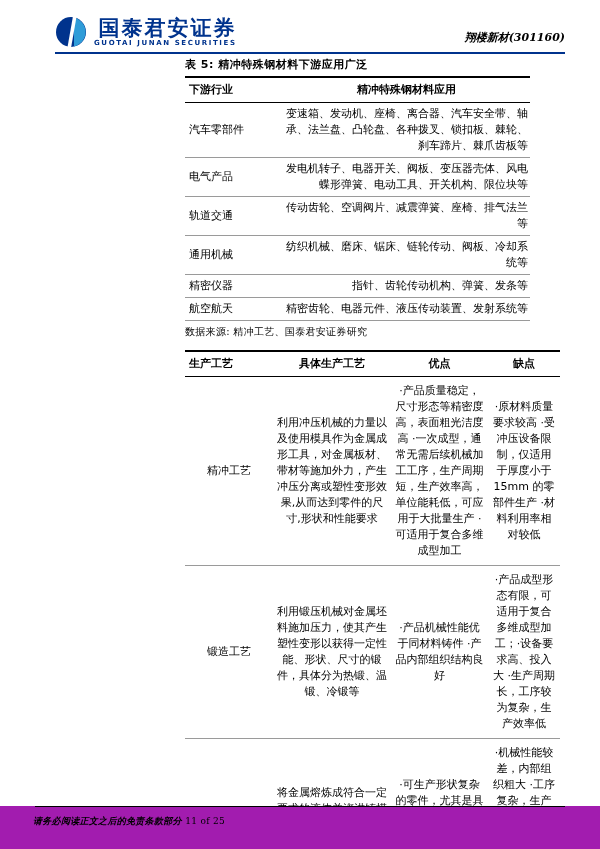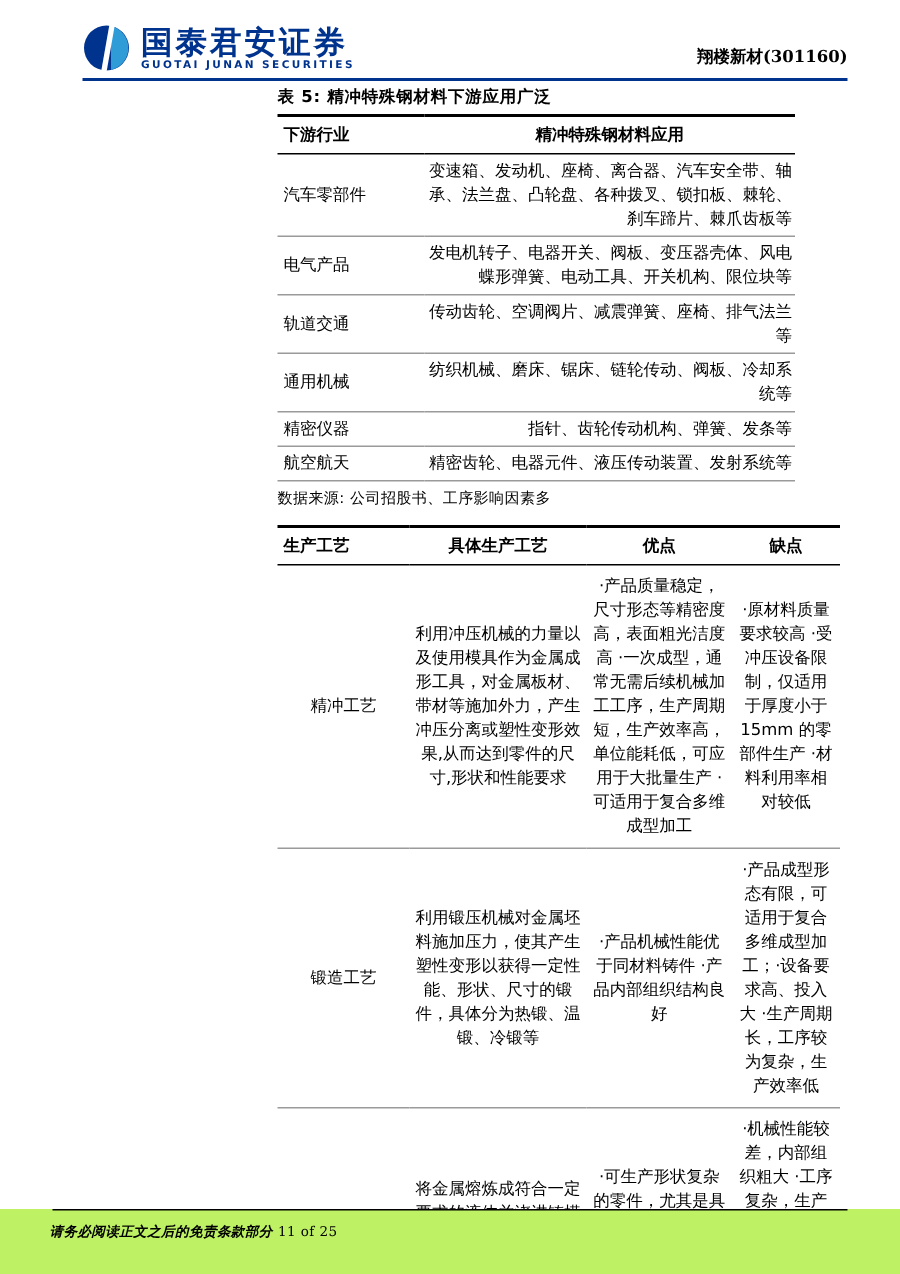--- a/index.html
+++ b/index.html
@@ -7,25 +7,25 @@
   .page {
     position:relative; width:600px; height:849px; margin:0 auto;
     background:#ffffff; color:#000;
     font-family:"DejaVu Sans", sans-serif; overflow:hidden;
   }
   .content { position:absolute; top:0; left:0; right:0; height:806px; overflow:hidden; }
 
   
   .hdr { position:absolute; top:16px; left:55px; right:35px;
          display:flex; justify-content:space-between; align-items:flex-end; }
-  .logo { display:flex; align-items:center; gap:7px; }
+  .logo { display:flex; align-items:center; gap:7px;text-align:right; }
   .logo-icon { width:32px; height:32px; flex:0 0 auto; }
   .brand-cn { color:#00338d; font-size:21px; font-weight:bold; letter-spacing:2px; line-height:22px; }
   .brand-en { color:#00338d; font-size:7px; font-weight:bold; letter-spacing:1.6px; }
-  .stock { font-size:11px; font-weight:bold; 
+  .stock { font-size:11px; font-weight:bold; font-style:italic;
            font-family:"DejaVu Serif", serif; padding-bottom:3px; }
   .hdr-rule { position:absolute; top:52px; left:55px; width:510px; height:2px; background:#00338d; }
 
   
   .tbl-title { font-weight:bold; font-size:11px; margin-bottom:4px; letter-spacing:0.5px; }
   table { border-collapse:collapse; width:100%; table-layout:fixed; }
   th, td { font-size:11px; line-height:16px; vertical-align:middle; word-break:break-all; }
   thead th { border-bottom:1.5px solid #000; font-weight:bold; padding:4px 2px; }
 
   
@@ -48,21 +48,21 @@
   .t6 table { border-top:2px solid #000; }
   .t6 thead th.c1 { text-align:left; padding-left:4px; }
   .t6 td { border-bottom:1px solid #9a9a9a; padding:6px 4px; text-align:center; }
   .t6 td.proc { text-align:center; padding-left:4px; }
   .t6 col.c1 { width:88px; }
   .t6 col.c2 { width:118px; }
   .t6 col.c3 { width:97px; }
   .t6 col.c4 { width:72px; }
 
   
-  .footer { position:absolute; left:0; right:0; bottom:0; height:43px; background:#bef264; }
+  .footer { position:absolute; left:0; right:0; bottom:0; height:43px; background:#a21caf; }
   .f-rule { position:absolute; top:0; left:35px; width:530px; height:1px; background:#000; }
   .f-text { position:absolute; top:9px; left:33px; font-size:9px; font-weight:bold;
             font-style:italic; letter-spacing:0.3px; }
   .f-page { font-style:normal; font-weight:normal; font-family:"DejaVu Serif", serif; }
 </style>
 </head>
 <body>
 
 <div class="page">
   <div class="content">
@@ -116,21 +116,21 @@
             <tr>
               <td class="ind">精密仪器</td>
               <td class="app">指针、齿轮传动机构、弹簧、发条等</td>
             </tr>
             <tr>
               <td class="ind">航空航天</td>
               <td class="app">精密齿轮、电器元件、液压传动装置、发射系统等</td>
             </tr>
           </tbody>
       </table>
-      <div class="src">数据来源: 公司招股书、工序影响因素多</div>
+      <div class="src">数据来源: 精冲工艺、国泰君安证券研究</div>
     </div>
 
 
     <div class="t6">
       <table>
         <colgroup>
             <col class="c1">
             <col class="c2">
             <col class="c3">
             <col class="c4">

